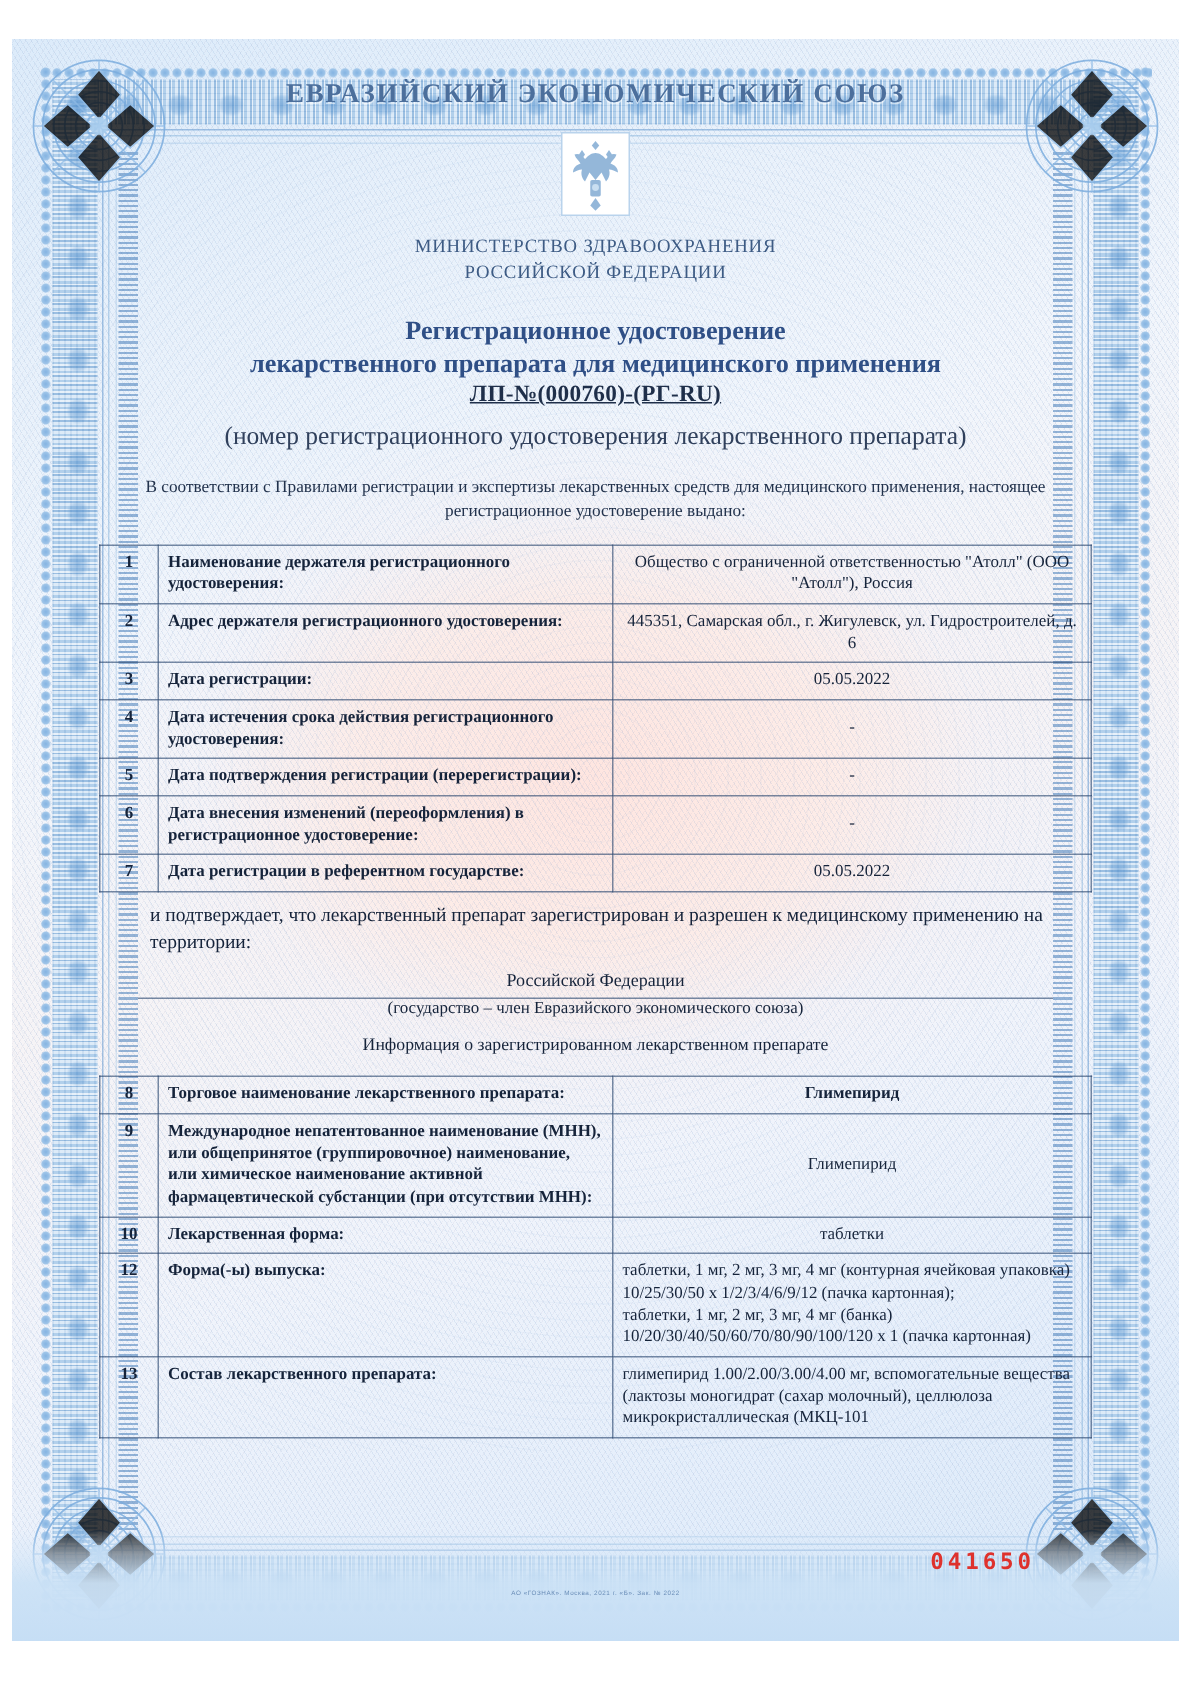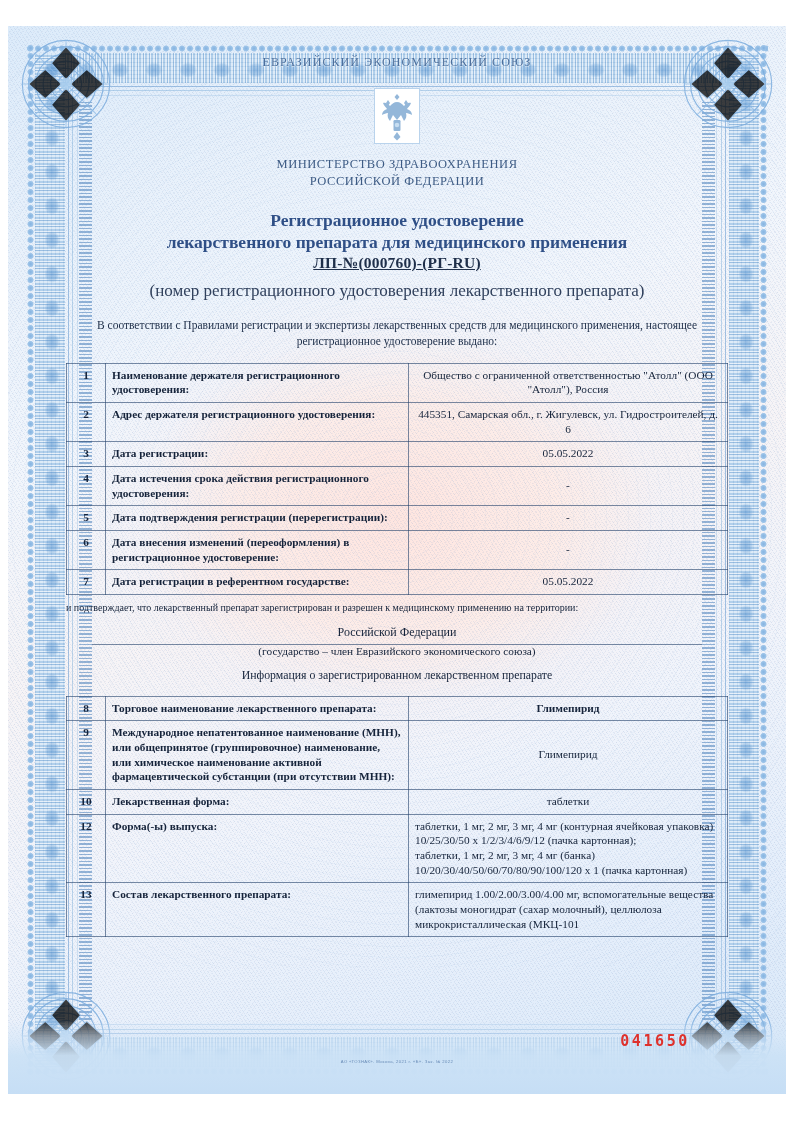--- a/index.html
+++ b/index.html
@@ -247,24 +247,25 @@
   td.val.left {
     text-align: left;
   }
   td.val.center-mid {
     text-align: center;
     vertical-align: middle;
   }
   .val-strong { font-weight: bold; }
 
   .mid-note {
-    font-size: 10px;
+    font-size: 13px;
     color: #15233a;
     line-height: 1.35;
     margin-top: 6px;
+    margin-left: 34px;
   }
 
   .country-block {
     margin-top: 10px;
     text-align: center;
   }
   .country-name {
     font-size: 12px;
     color: #15233a;
     padding-bottom: 4px;
@@ -410,21 +411,21 @@
     </g>
     <g stroke="#8fbbe6" stroke-width="1" opacity="0.75">
       <path d="M50 8 L50 92 M8 50 L92 50 M20 20 L80 80 M80 20 L20 80"></path>
       <path d="M50 14 L64 30 L50 46 L36 30 Z M50 54 L64 70 L50 86 L36 70 Z"></path>
       <path d="M14 50 L30 64 L46 50 L30 36 Z M54 50 L70 64 L86 50 L70 36 Z"></path>
     </g>
     <circle cx="50" cy="50" r="6" fill="#a9cdee" opacity="0.8"></circle>
   </svg>
 
   <div style="position:absolute; left:0; right:0; top:26px; text-align:center; z-index:8; pointer-events:none;">
-    <span style="font-family:'Liberation Serif',serif; font-weight:normal; font-size:12px; letter-spacing:1.1px; color:#4c6f9c; text-shadow:0 1px 0 rgba(255,255,255,0.55);">ЕВРАЗИЙСКИЙ ЭКОНОМИЧЕСКИЙ СОЮЗ</span>
+    <span style="font-family:'Liberation Serif',serif; font-weight:bold; font-size:18px; letter-spacing:1.1px; color:#4c6f9c; text-shadow:0 1px 0 rgba(255,255,255,0.55);">ЕВРАЗИЙСКИЙ ЭКОНОМИЧЕСКИЙ СОЮЗ</span>
   </div>
 
   <div class="content">
 
     <svg class="coat" viewBox="0 0 46 56">
       <rect x="0.5" y="0.5" width="45" height="55" fill="#ffffff" stroke="#b9d3ec" stroke-width="1"></rect>
       <g fill="#8fb4d8" opacity="0.95">
         <path d="M23 6 L25.5 9 L23 12 L20.5 9 Z"></path>
         <path d="M14 12 L16 15 L14 18 L12 15 Z"></path>
         <path d="M32 12 L34 15 L32 18 L30 15 Z"></path>

